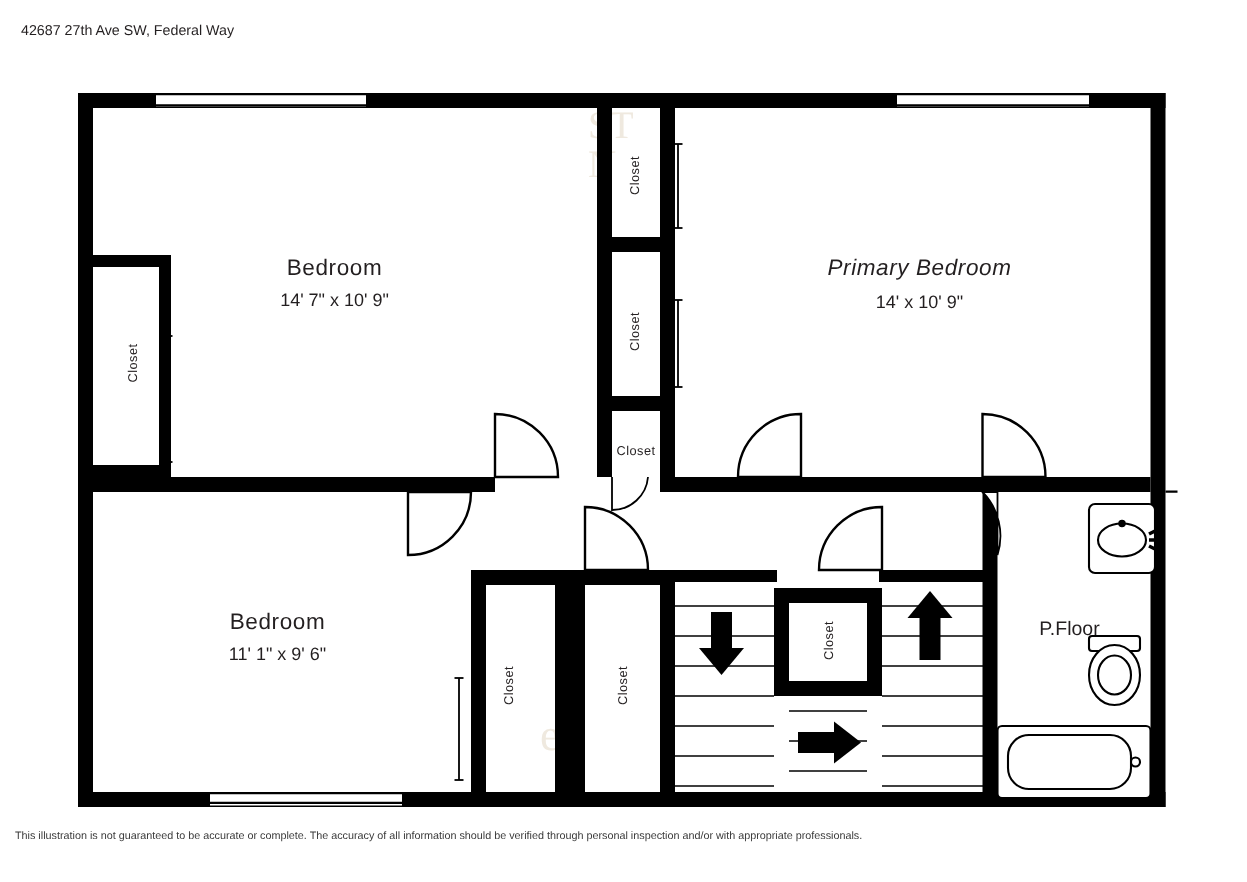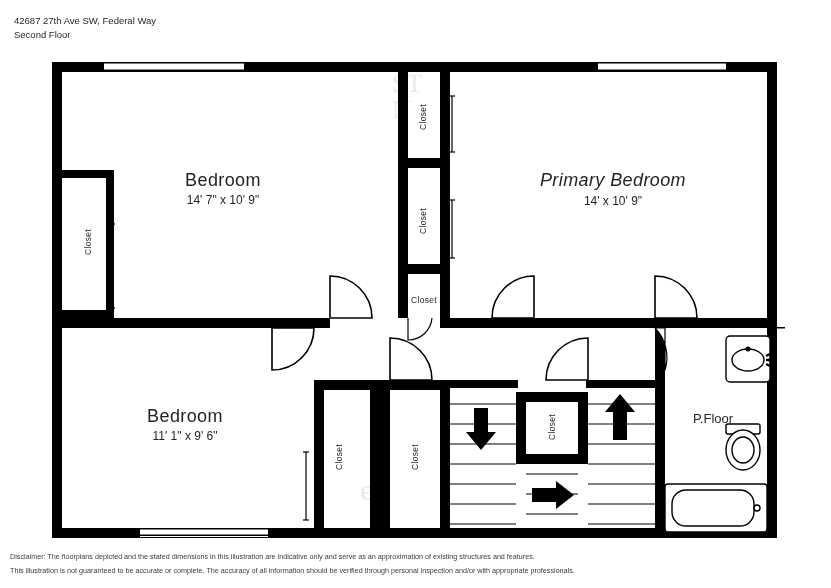--- a/index.html
+++ b/index.html
@@ -44,21 +44,21 @@
     height: 588px;
   }
   .label {
     position: absolute;
     text-align: center;
     color: #231f20;
     white-space: nowrap;
     pointer-events: none;
   }
   .room-name {
-    font-size: 18px;
+    font-size: 15px;
     letter-spacing: .4px;
   }
   .room-dim {
     font-size: 12px;
   }
   .closet-label {
     font-size: 8.5px;
     letter-spacing: .3px;
   }
   .closet-label.vert {
@@ -66,21 +66,20 @@
   }
   .bath-name {
     font-size: 13px;
   }
 </style>
 </head>
 <body>
 
 <div class="header">
   <div>42687 27th Ave SW, Federal Way</div>
-  <div>Second Floor</div>
 </div>
 
 <svg id="plan" viewBox="0 0 831 588" xmlns="http://www.w3.org/2000/svg">
 
   <g opacity="1">
     <text x="392" y="92" font-family="Liberation Serif, serif" font-size="26" fill="#efe9df">ST</text>
     <text x="392" y="118" font-family="Liberation Serif, serif" font-size="26" fill="#efe9df">N</text>
     <text x="360" y="500" font-family="Liberation Serif, serif" font-size="30" fill="#efe9df">e</text>
   </g>
 
@@ -265,15 +264,14 @@
 
 <div class="label closet-label vert" style="left:58px; top:237px; width:60px; transform:rotate(-90deg);">Closet</div>
 <div class="label closet-label vert" style="left:393px; top:112px; width:60px; transform:rotate(-90deg);">Closet</div>
 <div class="label closet-label vert" style="left:393px; top:216px; width:60px; transform:rotate(-90deg);">Closet</div>
 <div class="label closet-label" style="left:394px; top:295px; width:60px;">Closet</div>
 <div class="label closet-label vert" style="left:309px; top:452px; width:60px; transform:rotate(-90deg);">Closet</div>
 <div class="label closet-label vert" style="left:385px; top:452px; width:60px; transform:rotate(-90deg);">Closet</div>
 <div class="label closet-label vert" style="left:522px; top:422px; width:60px; transform:rotate(-90deg);">Closet</div>
 
 <div class="footer">
-  <div>Disclaimer: The floorplans depicted and the stated dimensions in this illustration are indicative only and serve as an approximation of existing structures and features.</div>
   <div>This illustration is not guaranteed to be accurate or complete. The accuracy of all information should be verified through personal inspection and/or with appropriate professionals.</div>
 </div>
 
 </body></html>

